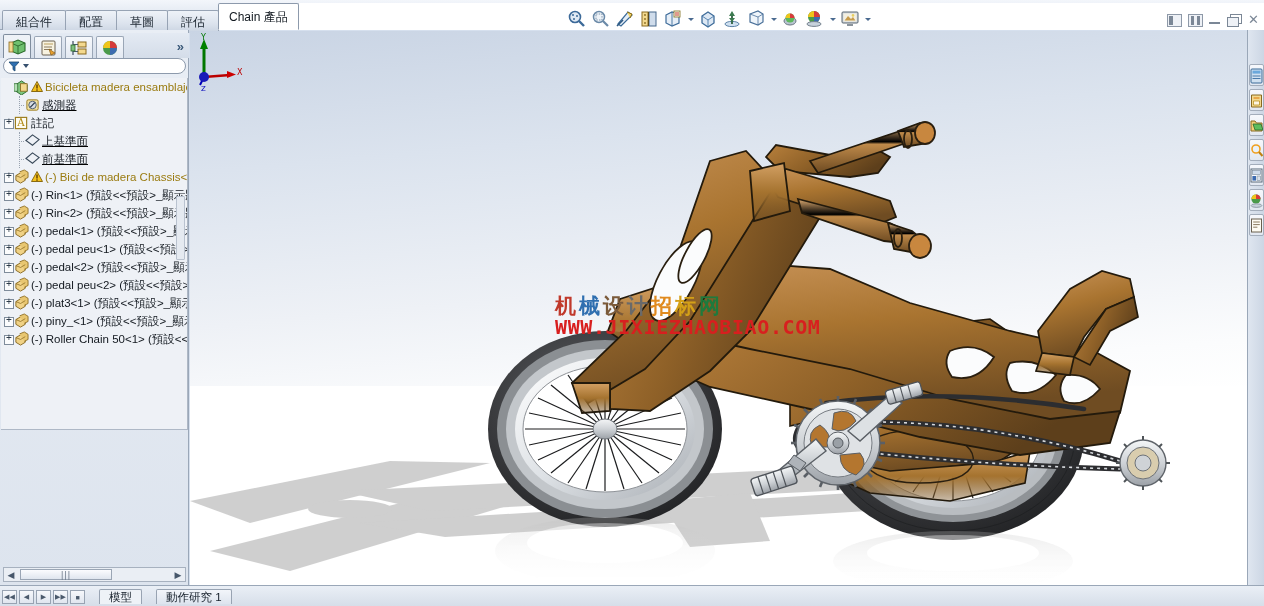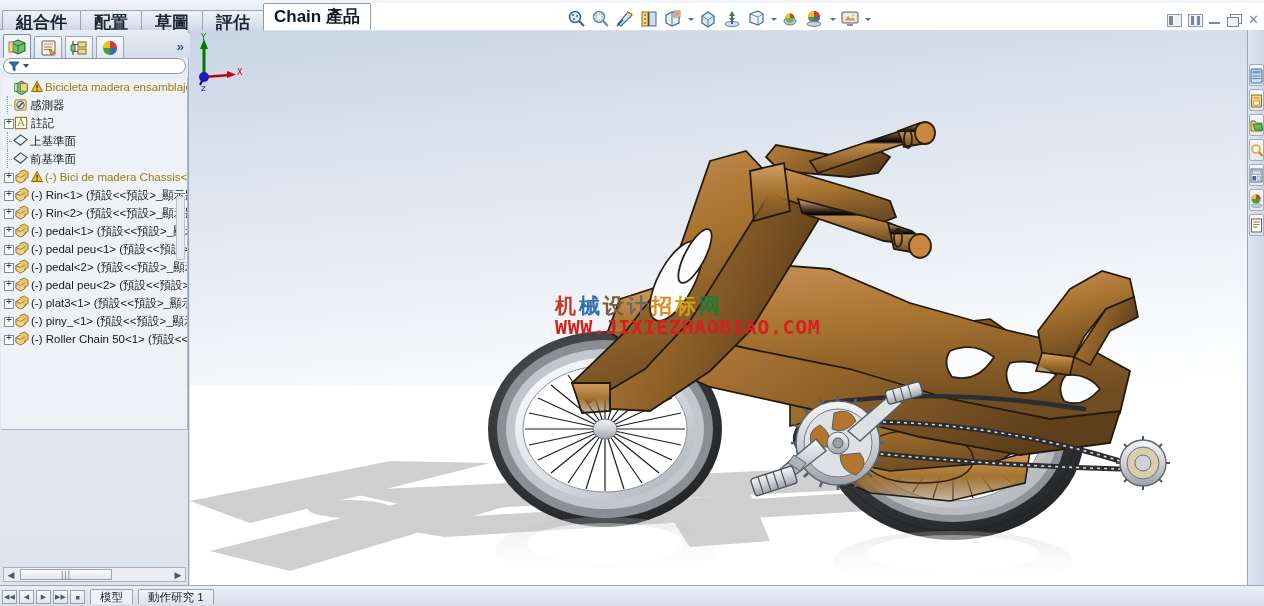--- a/index.html
+++ b/index.html
@@ -14,27 +14,26 @@
 
   
   .tabstrip {
     position:absolute; left:0; top:0; width:1264px; height:30px;
     background: linear-gradient(#f3f6fb, #dfe6f0 60%, #ccd6e4);
     border-bottom:1px solid #9aa7b8;
   }
   .ribtabs { position:absolute; left:2px; top:3px; display:flex; align-items:flex-end; height:27px; }
   .ribtab {
     height:23px; line-height:23px; padding:0 13px;
-    font-size:17px; color:#1b2530;
+    font-size:12px; color:#1b2530;
     background: linear-gradient(#eef2f8, #dde4ee 55%, #c9d3e1);
     border:1px solid #97a3b4; border-bottom:none;
     border-radius:2px 2px 0 0; margin-right:-1px;
     position:relative; top:3px;
     white-space:nowrap;
-    font-weight:bold;
   }
   .ribtab.active {
     background:#ffffff;
     top:0; height:27px; line-height:26px;
     border-color:#8d9aac; border-bottom:1px solid #ffffff;
     z-index:4; color:#11181f;
     padding:0 10px;
   }
   .ribtab-tail {
     position:absolute; left:298px; top:3px; width:966px; height:27px;
@@ -137,21 +136,21 @@
     border-left:1px dotted #99a3b0;
   }
   .tdash.dot:after {
     content:""; position:absolute; left:5px; top:9px; width:5px; height:1px;
     border-top:1px dotted #99a3b0;
   }
   .ticon { width:15px; height:16px; flex:none; margin-right:2px; position:relative; }
   .twarn { width:12px; height:14px; flex:none; margin-right:2px; }
   .tlabel { color:#12181f; overflow:hidden; }
   .tlabel.gold { color:#9a7b10; }
-  .trow.indent { padding-left:1px; }
+  .trow.indent { padding-left:13px;text-decoration:underline; }
 
   .treescroll-v {
     position:absolute; right:2px; top:118px; width:9px; height:64px;
     background:#e5eaf1; border:1px solid #b9c2cf; border-radius:1px;
   }
 
   .lp-hscroll {
     position:absolute; left:3px; bottom:3px; width:183px; height:15px;
     background:#eaeef4; border:1px solid #a7b1bf; display:flex; align-items:center;
   }
@@ -167,21 +166,21 @@
   
   .bottombar {
     position:absolute; left:0; bottom:0; width:1264px; height:21px;
     background: linear-gradient(#eaeff6,#d6dee9);
     border-top:1px solid #9aa7b8; overflow:hidden;
   }
   .mstudy { position:absolute; left:2px; top:3px; display:flex; align-items:flex-end; gap:2px; }
   .mbtn { width:15px; height:14px; border:1px solid #98a3b2; background:linear-gradient(#f6f8fb,#e0e6ef);
           display:flex;align-items:center;justify-content:center;color:#4b5a6c;font-size:7px; }
   .mtab {
-    height:15px; line-height:15px; padding:0 9px; margin-left:3px;
+    height:15px; line-height:15px; padding:0 9px; margin-left:12px;
     font-size:11.5px; color:#16202b;
     background:linear-gradient(#f2f5fa,#dde4ee);
     border:1px solid #98a3b2; border-bottom:none; border-radius:2px 2px 0 0;
     white-space:nowrap;
   }
   .mtab.active { background:#eef2f7; font-weight:normal; }
 
   
   .taskpane {
     position:absolute; right:0; top:30px; width:17px; height:555px;

